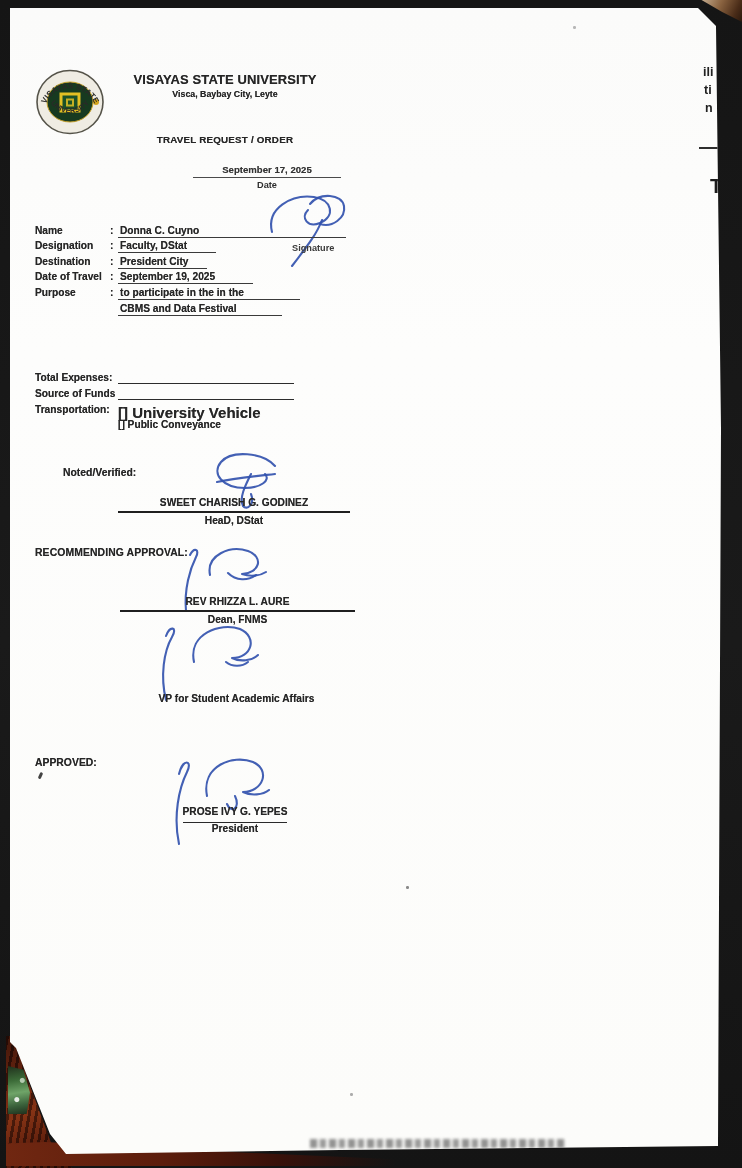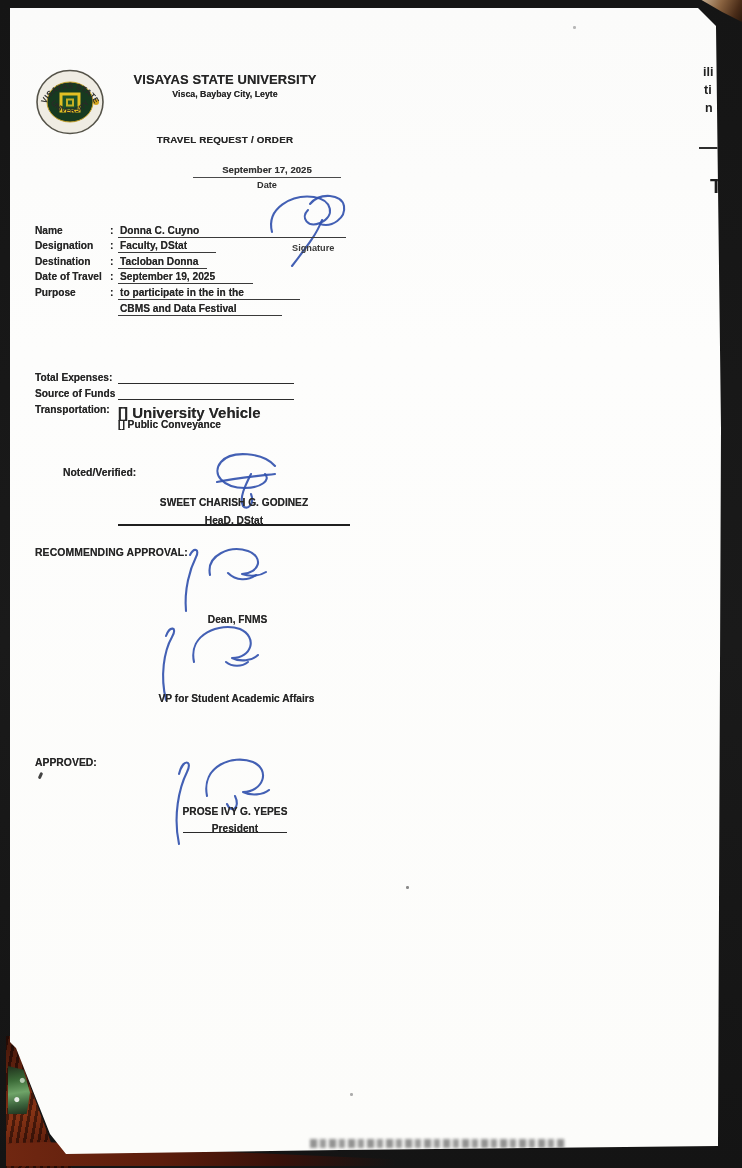--- a/index.html
+++ b/index.html
@@ -67,30 +67,30 @@
   .exp-src-lab{left:25px;top:380px;font-size:10.2px;}
   .exp-src-line{left:108px;top:380px;width:176px;height:11px;border-bottom:1.8px solid #2c2c2c;}
   .exp-trans-lab{left:25px;top:396px;font-size:10.2px;}
   .opt1{left:108px;top:396px;font-size:15px;}
   .opt2{left:108px;top:411px;font-size:10.2px;}
   
   .section-lab{left:25px;font-size:10.4px;}
   .noted-lab{top:459px;margin-left:28px;}
   .rec-lab{top:539px;letter-spacing:.1px;}
   .app-lab{top:749px;}
-  .name-line{text-align:center;border-bottom:2.2px solid #1f1f1f;padding-bottom:16px;font-size:10.2px;}
+  .name-line{text-align:center;border-bottom:2.2px solid #1f1f1f;padding-bottom:3px;font-size:10.2px;}
   .title-line{text-align:center;font-size:10.2px;}
   .godinez-name{left:108px;top:489px;width:232px;}
   .godinez-title{left:108px;top:507px;width:232px;}
   .aure-name{left:110px;top:588px;width:235px;}
   .aure-title{left:110px;top:606px;width:235px;}
   .gravoso-name{left:108px;top:667px;width:237px;}
   .gravoso-title{left:108px;top:685px;width:237px;}
   .yepes-name{left:120px;top:798px;width:210px;text-align:center;font-size:10.2px;}
-  .yepes-name span{position:static;border-bottom:1.8px solid #2a2a2a;padding-bottom:15px;}
+  .yepes-name span{position:static;border-bottom:1.8px solid #2a2a2a;padding-bottom:5px;}
   .yepes-title{left:120px;top:815px;width:210px;text-align:center;font-size:10.2px;}
   .sig{overflow:visible;}
   .sig path{fill:none;stroke:#3353ae;stroke-width:2.1;stroke-linecap:round;stroke-linejoin:round;opacity:.92;}
   .sig1{left:248px;top:182px;}
   .sig2{left:185px;top:442px;}
   .sig3{left:140px;top:535px;}
   .sig4{left:120px;top:612px;}
   .sig5{left:135px;top:742px;}
   
   .frag{font-weight:700;color:#222;font-size:12.5px;}
@@ -155,21 +155,21 @@
       <span class="val doc-text">Donna C. Cuyno</span>
     </div>
     <div class="frow r1">
       <span class="lab doc-text">Designation</span>
       <span class="col doc-text">:</span>
       <span class="val doc-text">Faculty, DStat</span>
     </div>
     <div class="frow r2">
       <span class="lab doc-text">Destination</span>
       <span class="col doc-text">:</span>
-      <span class="val doc-text">Tacloban Donna</span>
+      <span class="val doc-text">President City</span>
     </div>
     <div class="frow r3">
       <span class="lab doc-text">Date of Travel</span>
       <span class="col doc-text">:</span>
       <span class="val doc-text">September 19, 2025</span>
     </div>
     <div class="frow r4">
       <span class="lab doc-text">Purpose</span>
       <span class="col doc-text">:</span>
       <span class="val doc-text">to participate in the in the</span>
@@ -196,20 +196,21 @@
     </svg>
     <div class="godinez-name name-line doc-text">SWEET CHARISH G. GODINEZ</div>
     <div class="godinez-title title-line doc-text">HeaD, DStat</div>
 
     <div class="section-lab rec-lab doc-text">RECOMMENDING APPROVAL:</div>
     <svg class="sig sig3" width="120" height="72" viewBox="0 0 120 72">
       <path d="M40,12 C44,4 50,6 46,14 C40,26 34,46 36,68"></path>
       <path d="M60,32 C56,12 80,2 98,8 C114,14 110,30 92,31 C100,34 110,33 116,29"></path>
       <path d="M78,30 C86,38 98,38 106,32"></path>
     </svg>
+    <div class="aure-name name-line doc-text">REV RHIZZA L. AURE</div>
     <div class="aure-title title-line doc-text">Dean, FNMS</div>
 
     <svg class="sig sig4" width="135" height="84" viewBox="0 0 135 84">
       <path d="M36,16 C40,5 48,7 42,17 C34,31 30,56 36,80"></path>
       <path d="M64,42 C58,14 90,2 110,9 C128,17 122,38 102,38 C110,42 122,41 128,35"></path>
       <path d="M96,42 C102,47 112,47 118,42"></path>
     </svg>
     <div class="gravoso-title title-line doc-text">VP for Student Academic Affairs</div>
 
     <div class="section-lab app-lab doc-text">APPROVED:</div>

